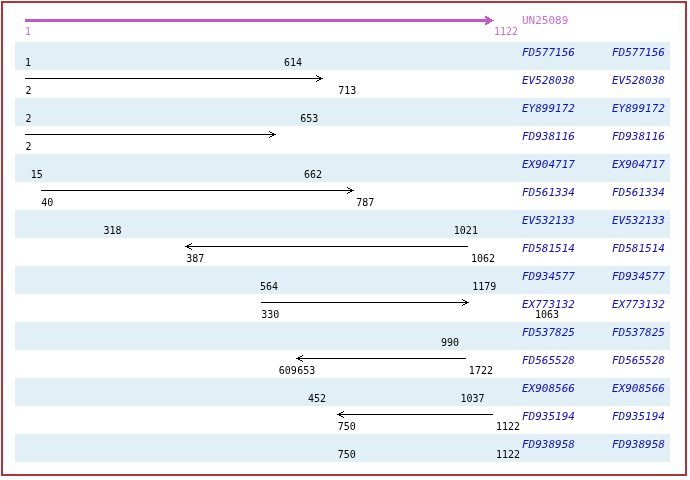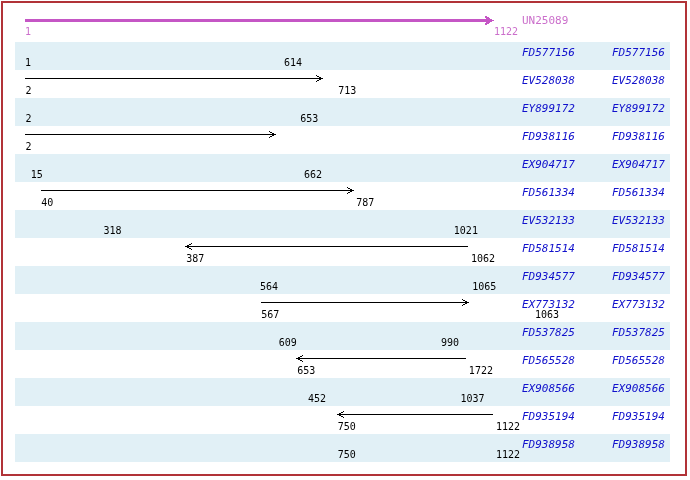--- a/index.html
+++ b/index.html
@@ -185,34 +185,34 @@
         <div class="row" style="top: 235px;">
           <div class="band"></div>
           <span class="num" style="left: 183.149px;">387</span>
           <span class="num" style="left: 467.951px;">1062</span>
           <span class="acc" style="left: 519px;">FD581514</span>
           <span class="acc" style="left: 609px;">FD581514</span>
         </div>
         <div class="row" style="top: 263px;">
           <div class="band blue"></div>
           <span class="num" style="left: 257.044px;">564</span>
-          <span class="num" style="left: 469.203px;">1065</span>
+          <span class="num" style="left: 469.203px;">1179</span>
           <span class="acc" style="left: 519px;">FD934577</span>
           <span class="acc" style="left: 609px;">FD934577</span>
         </div>
         <div class="row" style="top: 291px;">
           <div class="band"></div>
-          <span class="num" style="left: 258.296px;">567</span>
+          <span class="num" style="left: 258.296px;">330</span>
           <span class="num" style="left: 496px; margin-left: 36px;">1063</span>
           <span class="acc" style="left: 519px;">EX773132</span>
           <span class="acc" style="left: 609px;">EX773132</span>
         </div>
         <div class="row" style="top: 319px;">
           <div class="band blue"></div>
-          <span class="num" style="left: 275.831px;">609</span>
+          <span class="num" style="left: 275.831px; margin-top: 28px;">609</span>
           <span class="num" style="left: 437.892px;">990</span>
           <span class="acc" style="left: 519px;">FD537825</span>
           <span class="acc" style="left: 609px;">FD537825</span>
         </div>
         <div class="row" style="top: 347px;">
           <div class="band"></div>
           <span class="num" style="left: 294.2px;">653</span>
           <span class="num" style="left: 465.864px;">1722</span>
           <span class="acc" style="left: 519px;">FD565528</span>
           <span class="acc" style="left: 609px;">FD565528</span>

